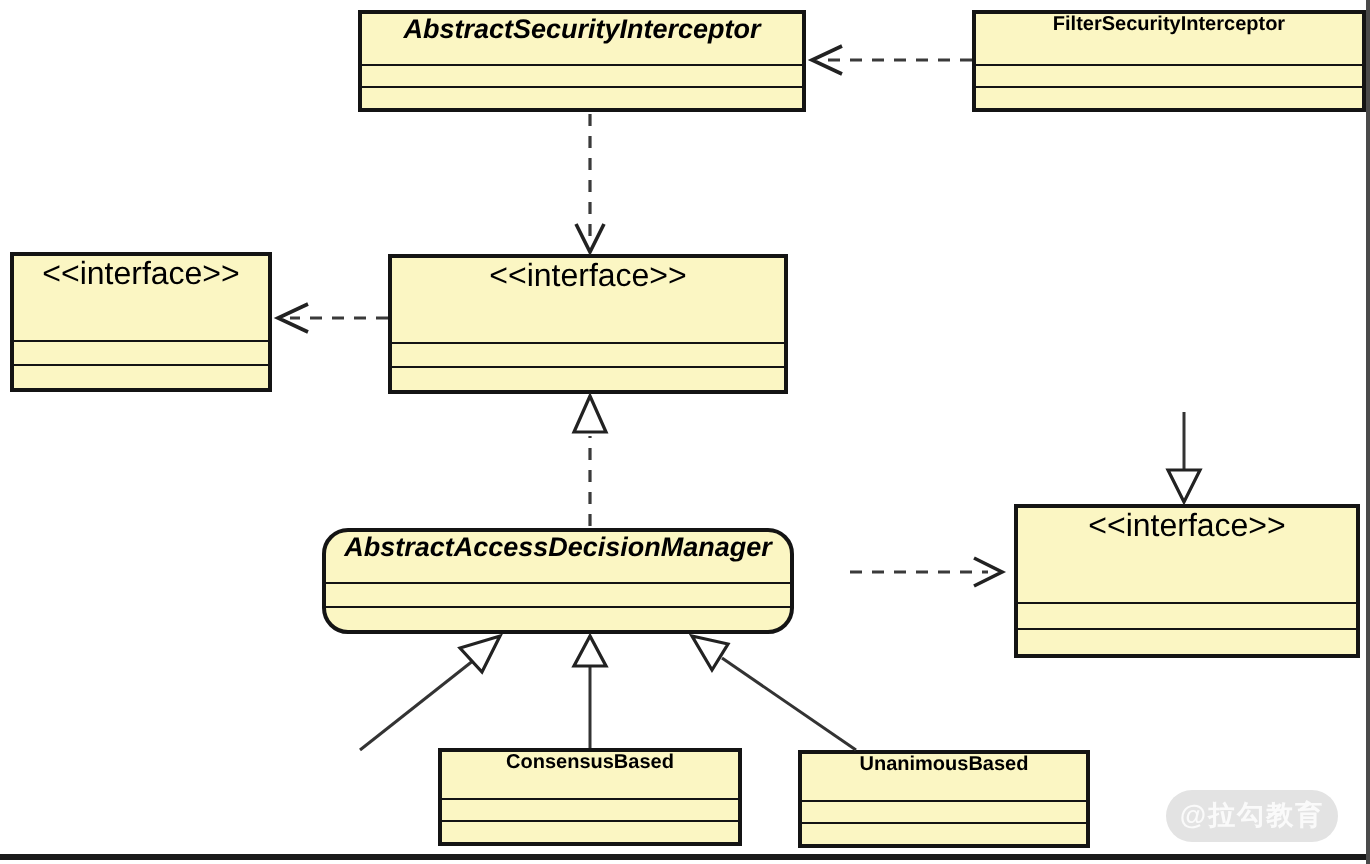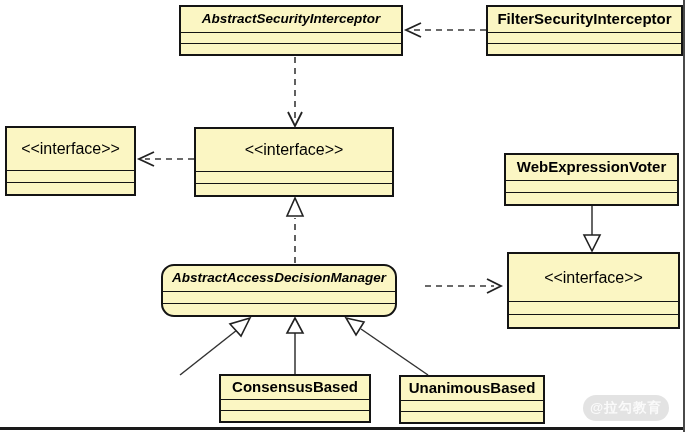--- a/index.html
+++ b/index.html
@@ -5,25 +5,25 @@
   html,body{margin:0;padding:0;background:#fff;}
   #stage{
     position:relative;width:685px;height:432px;background:#ffffff;
     font-family:"Liberation Sans",sans-serif;overflow:hidden;
   }
   .node{
     position:absolute;display:flex;flex-direction:column;
     background:#fbf6c3;border:2px solid #141414;box-sizing:border-box;
   }
   .node .title{
-    flex:1;display:flex;flex-direction:column;align-items:center;justify-content:center;
+    flex:1;display:flex;flex-direction:column;align-items:center;justify-content:flex-start;
     padding:0 24px;line-height:1.25;
   }
   .node .cname{
-    font-weight:bold;font-size:15px;color:#000;white-space:nowrap;
+    font-weight:bold;font-size:10px;color:#000;white-space:nowrap;
   }
   .node.abstract .cname{font-style:italic;font-size:13.5px;}
   .node .stereo{
     font-weight:400;font-size:16px;color:#000;white-space:nowrap;
   }
   .node .comp{height:10px;border-top:1.5px solid #141414;}
   .node.tall .comp{height:11px;}
   .node.taller .comp{height:12px;}
   svg.edges{position:absolute;left:0;top:0;pointer-events:none;}
   .edge-dash{stroke:#3a3a3a;stroke-width:1.6;fill:none;stroke-dasharray:6 5;}
@@ -68,27 +68,20 @@
   </div>
 
   <div class="node tall" style="left:194px;top:127px;width:200px;height:70px;">
     <div class="title">
       <span class="stereo">&lt;&lt;interface&gt;&gt;</span>
     </div>
     <div class="comp"></div>
     <div class="comp"></div>
   </div>
 
-  <div class="node tall" style="left:504px;top:153px;width:175px;height:53px;">
-    <div class="title">
-      <span class="cname">WebExpressionVoter</span>
-    </div>
-    <div class="comp"></div>
-    <div class="comp"></div>
-  </div>
 
   <div class="node abstract tall" style="left:161px;top:264px;width:236px;height:53px;border-radius:13px;">
     <div class="title">
       <span class="cname">AbstractAccessDecisionManager</span>
     </div>
     <div class="comp"></div>
     <div class="comp"></div>
   </div>
 
   <div class="node taller" style="left:507px;top:252px;width:173px;height:77px;">

